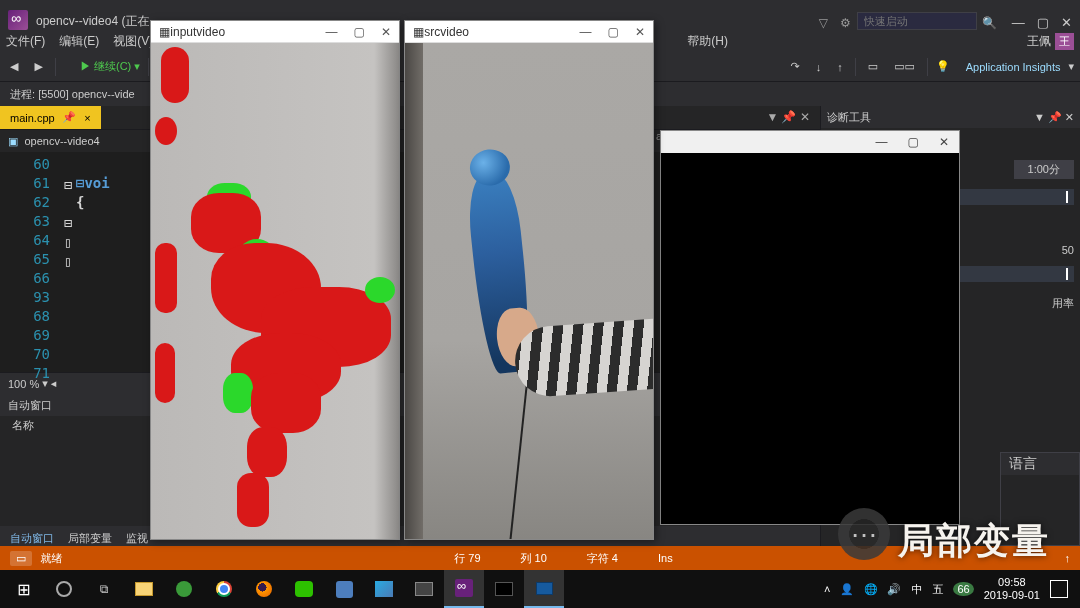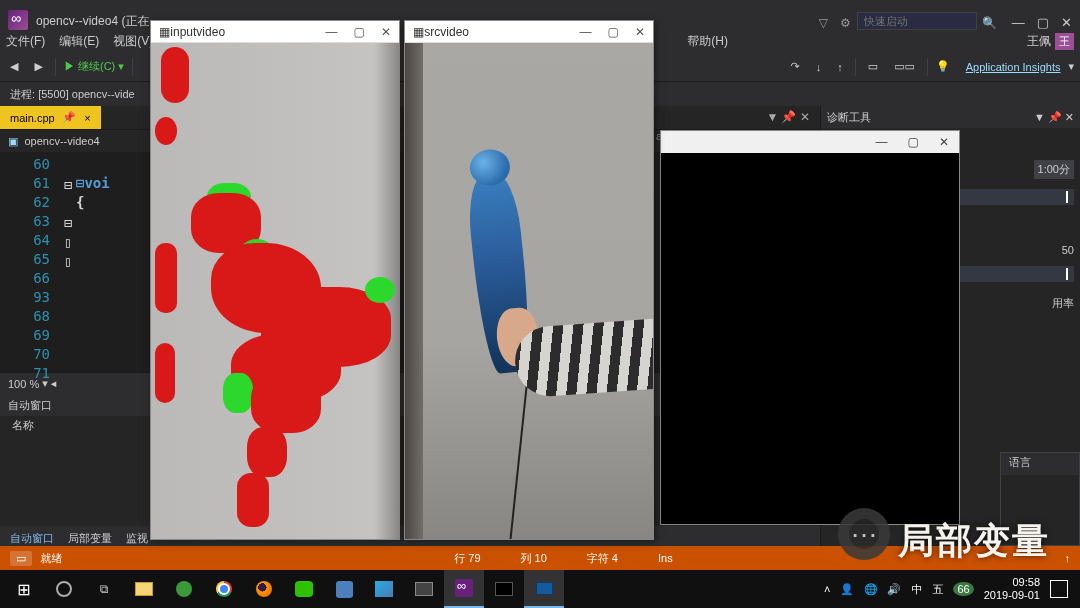--- a/index.html
+++ b/index.html
@@ -12,22 +12,22 @@
   .quickbox { background: #2a2a40; border: 1px solid #3f3f46; padding: 2px 6px; font-size: 11px; width: 120px; color:#888;}
   .cog { margin: 0 6px; color:#999;}
   .winbtns { display:flex; gap:12px; margin-left:8px;}
   .winbtns span{color:#ccc;font-size:13px;}
   .menubar { height: 22px; background: #2d2d30; display:flex; align-items:center; padding: 0 6px; gap: 14px; font-size: 12px; color:#ccc;}
   .menubar .right { margin-left:auto; display:flex; gap:4px; align-items:center;}
   .userbox { background:#9b4f96; color:#fff; padding:1px 4px; font-size:11px;}
   .toolbar { height: 30px; background: #2d2d30; border-bottom:1px solid #1b1b1f; display:flex; align-items:center; padding:0 6px; gap:8px; font-size:11px;}
   .toolbar .sep { width:1px; height:18px; background:#3f3f46;}
   .tbtn { color:#ccc; padding:2px 4px;}
-  .play { color:#4ec94e;}
-  .blue { color:#9cdcfe;text-decoration:underline;}
+  .play { color:#4ec94e;margin-left:16px;}
+  .blue { color:#9cdcfe;}
   .processbar { height:24px; background:#2d2d30; display:flex; align-items:center; padding:0 10px; font-size:11px; color:#ccc;}
   .doctabs { height: 24px; background:#252526; display:flex; border-bottom:1px solid #1b1b1f;}
   .doctab { background:#f0c420; color:#000; padding:3px 10px; display:flex; align-items:center; gap:8px; font-size:11px;}
   .crumbs { height:22px; background:#252526; display:flex; align-items:center; padding:0 8px; font-size:11px;}
   .crumbs .glyph{margin-right:6px; color:#9cdcfe;}
   .editor { background:#1e1e1e; color:#d4d4d4; font-family:Consolas,monospace; font-size:14px; display:flex;}
   .gutter { width:60px; text-align:right; color:#2b91af; padding:4px 10px 4px 0; font-family:Consolas,monospace;}
   .gutter div{height:19px;}
   .marginstrip{width:16px; background:#1e1e1e; padding-top:4px;}
   .marginstrip div{height:19px; display:flex; align-items:center; justify-content:center;}
@@ -37,26 +37,26 @@
   .zoomrow{height:22px;background:#2d2d30;border-top:1px solid #1b1b1f;display:flex;align-items:center;padding:0 8px;font-size:11px;}
   .autotitle{height:22px;background:#2d2d30;display:flex;align-items:center;padding:0 8px;font-size:11px;}
   .autohdr{height:20px;background:#252526;padding:2px 12px;font-size:11px;color:#ccc;}
   .autopanel{height:90px;background:#252526;}
   .autotabs{height:24px;background:#2d2d30;display:flex;align-items:center;gap:14px;padding:0 10px;font-size:11px;}
   .autotabs .active{color:#7fb7e6;}
   .rightcol{position:absolute; top:106px; right:0; width:260px; bottom:60px; background:#252526; border-left:1px solid #1b1b1f;}
   .diagtitle{height:22px; background:#2d2d30; display:flex; align-items:center; padding:0 6px; font-size:11px;color:#ccc;justify-content:space-between;}
   .diagtool{display:flex;gap:8px;color:#ccc;}
   .diagbody{padding:6px;font-size:11px;color:#ccc;}
-  .timebox{background:#3f3f46;padding:2px 4px;display:inline-block;margin:4px 0;}
+  .timebox{background:#3f3f46;padding:2px 14px;display:inline-block;margin:4px 0;}
   .track{height:16px;background:#333842;margin:6px 0;position:relative;}
   .track::after{content:"";position:absolute;right:6px;top:2px;bottom:2px;width:2px;background:#fff;}
   .dot{display:inline-block;width:10px;height:10px;border-radius:50%;background:#e6c84e;vertical-align:middle;margin-right:4px;}
   .langpanel{position:absolute;right:0;bottom:62px;width:80px;background:#252526;border:1px solid #3f3f46;}
-  .langpanel .hdr{background:#2d2d30;height:22px;font-size:11px;padding:2px 8px;}
+  .langpanel .hdr{background:#2d2d30;height:22px;font-size:14px;padding:2px 8px;}
   .langpanel .body{height:70px;}
   .blackconsole{position:absolute;top:130px;left:660px;width:300px;height:395px;background:#000;border:1px solid #888;z-index:8;}
   .blackconsole .bar{height:22px;background:#f0f0f0;display:flex;justify-content:flex-end;align-items:center;gap:20px;padding:0 10px;color:#444;}
   .ovw{position:absolute;top:20px;width:250px;height:520px;background:#fff;border:1px solid #888;z-index:10;box-shadow:2px 2px 8px rgba(0,0,0,.4);}
   .ovw .bar{height:22px;background:#fff;display:flex;align-items:center;padding:0 8px;font-size:12px;color:#333;border-bottom:1px solid #ddd;}
   .ovw .bar .sp{flex:1;}
   .ovw .bar span.c{margin-left:16px;color:#555;}
   .ovw .content{height:calc(100% - 22px);position:relative;overflow:hidden;}
   .input-bg{background:linear-gradient(to right,#bbb9b7 0%,#c5c3c1 90%,#8a8886 100%);width:100%;height:100%;}
   .blob{position:absolute;border-radius:50%;}
@@ -84,21 +84,21 @@
   .ico-ff{width:16px;height:16px;border-radius:50%;background:radial-gradient(circle at 40% 40%,#331a4d 30%,#ff9500 31%,#e66000 100%);}
   .ico-wx{width:18px;height:16px;background:#2dc100;border-radius:4px;}
   .ico-nn{width:17px;height:17px;background:#4d7ebd;border-radius:3px;}
   .ico-link{width:18px;height:16px;background:linear-gradient(135deg,#29abe2,#4a7ab5);}
   .ico-dev{width:18px;height:14px;background:#444;border:1px solid #888;}
   .ico-vs{width:18px;height:18px;background:#68217a;border-radius:2px;position:relative;}
   .ico-vs::after{content:"∞";color:#fff;position:absolute;top:-1px;left:2px;font-size:13px;}
   .ico-pt{width:18px;height:14px;background:#000;border:1px solid #555;}
   .ico-cp{width:17px;height:13px;background:#165a9e;border:1px solid #0d3a68;}
   .tray{margin-left:auto;display:flex;align-items:center;gap:10px;color:#fff;font-size:11px;padding-right:8px;}
-  .tray .clock{text-align:right;line-height:1.2;}
+  .tray .clock{text-align:center;line-height:1.2;}
   .notif{width:18px;height:18px;border:1px solid #fff;}
   .watermark{position:absolute;right:30px;bottom:42px;color:#f6f3ee;font-size:36px;font-weight:bold;font-family:"Microsoft YaHei";text-shadow:0 0 6px rgba(0,0,0,.7);z-index:20;letter-spacing:2px;}
   .wmicon{position:absolute;right:190px;bottom:48px;width:52px;height:52px;border-radius:50%;background:radial-gradient(circle,#2a2a2a 40%,transparent 41%),#3a3a3a;z-index:20;opacity:.85;}
   .wmicon::after{content:"…";color:#ddd;font-size:28px;position:absolute;top:4px;left:12px;}
   .pinbtns{position:absolute;display:flex;gap:4px;color:#aaa;}
   .lightbulb{color:#c9a227;margin-right:8px;}
   .funcsig{color:#888;font-size:11px;padding:2px 6px;position:absolute;top:128px;left:650px;z-index:5;white-space:nowrap;overflow:hidden;width:140px;}
 </style>
 </head>
 <body>

